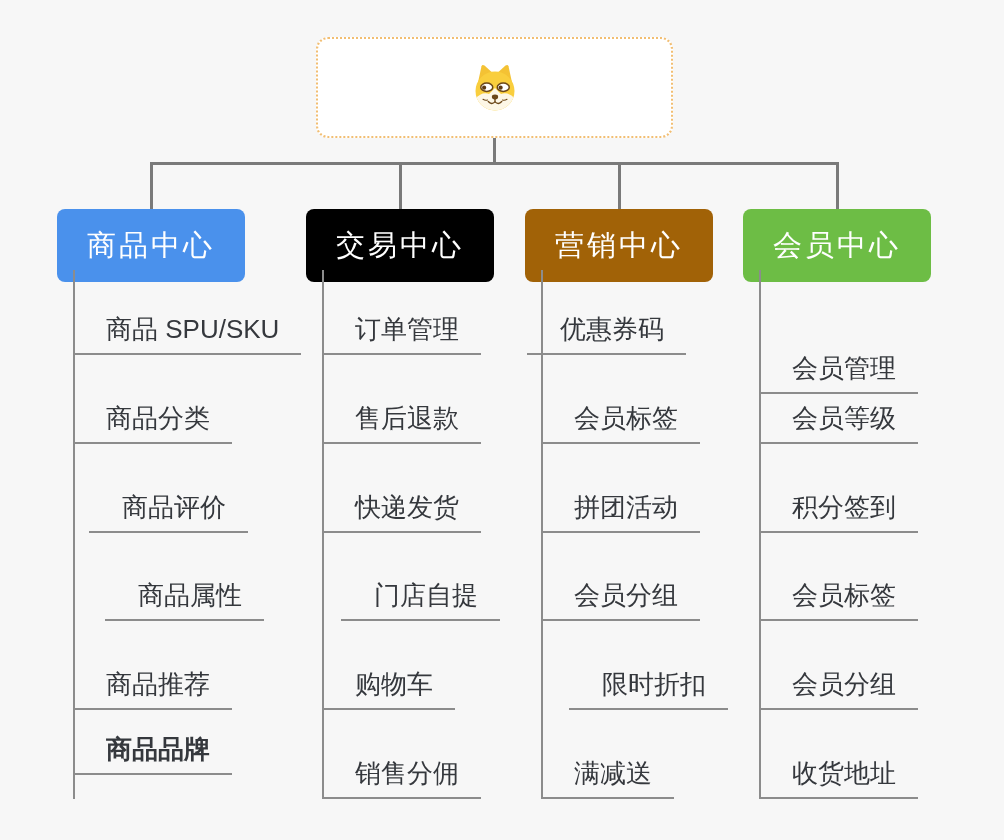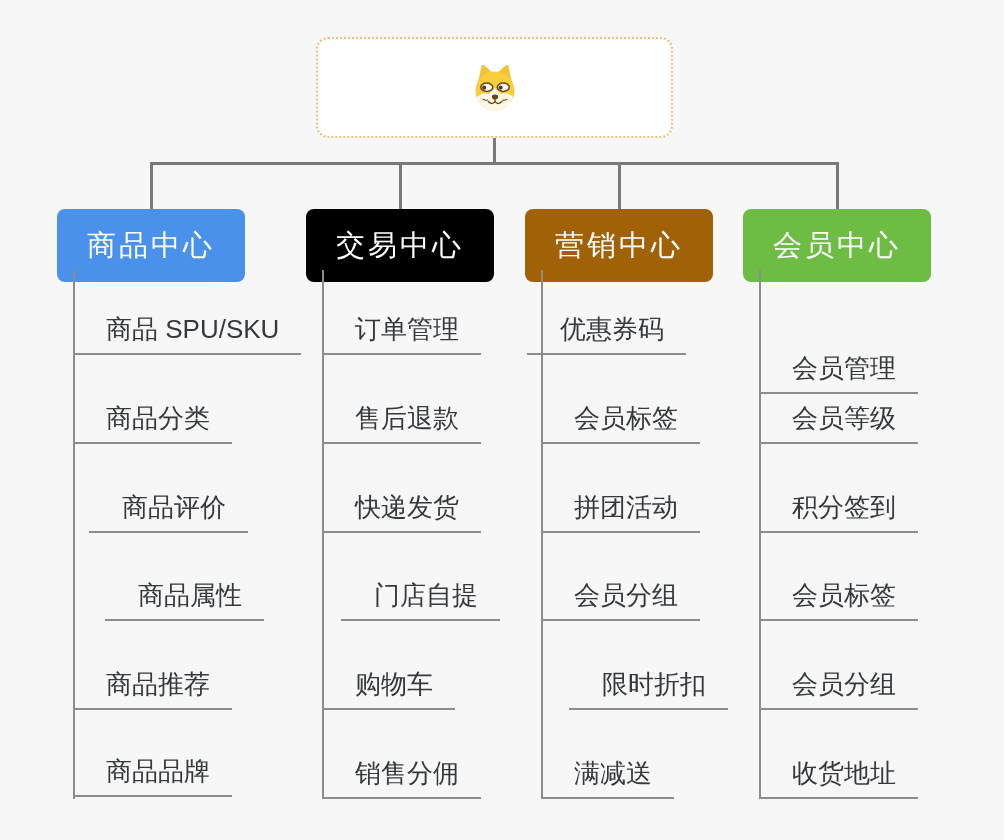--- a/index.html
+++ b/index.html
@@ -94,21 +94,21 @@
       <div class="conn" style="left: 398.5px; top: 162px; width: 3px; height: 47px; background: rgb(122, 122, 122);"></div>
       <div class="conn" style="left: 617.5px; top: 162px; width: 3px; height: 47px; background: rgb(122, 122, 122);"></div>
       <div class="conn" style="left: 835.5px; top: 162px; width: 3px; height: 47px; background: rgb(122, 122, 122);"></div>
       <div class="branch-node" style="left: 57px; background: rgb(74, 145, 236);">商品中心</div>
       <div class="branch-line" style="left: 73px; top: 270px; height: 529px; background: rgb(140, 140, 140);"></div>
       <div class="leaf" style="left: 73px; top: 314px; border-color: rgb(140, 140, 140);">商品 SPU/SKU</div>
       <div class="leaf" style="left: 73px; top: 403px; border-color: rgb(140, 140, 140);">商品分类</div>
       <div class="leaf" style="left: 73px; top: 492px; border-color: rgb(140, 140, 140); margin-left: 16px;">商品评价</div>
       <div class="leaf" style="left: 73px; top: 580px; border-color: rgb(140, 140, 140); margin-left: 32px;">商品属性</div>
       <div class="leaf" style="left: 73px; top: 669px; border-color: rgb(140, 140, 140);">商品推荐</div>
-      <div class="leaf" style="left: 73px; top: 756px; border-color: rgb(140, 140, 140);">商品品牌</div>
+      <div class="leaf" style="left: 73px; top: 734px; border-color: rgb(140, 140, 140); font-weight: bold;">商品品牌</div>
       <div class="branch-node" style="left: 306px; background: #000000;">交易中心</div>
       <div class="branch-line" style="left: 322px; top: 270px; height: 529px; background: rgb(140, 140, 140);"></div>
       <div class="leaf" style="left: 322px; top: 314px; border-color: rgb(140, 140, 140);">订单管理</div>
       <div class="leaf" style="left: 322px; top: 403px; border-color: rgb(140, 140, 140);">售后退款</div>
       <div class="leaf" style="left: 322px; top: 492px; border-color: rgb(140, 140, 140);">快递发货</div>
       <div class="leaf" style="left: 322px; top: 580px; border-color: rgb(140, 140, 140); margin-left: 19px;">门店自提</div>
       <div class="leaf" style="left: 322px; top: 669px; border-color: rgb(140, 140, 140);">购物车</div>
       <div class="leaf" style="left: 322px; top: 758px; border-color: rgb(140, 140, 140);">销售分佣</div>
       <div class="branch-node" style="left: 525px; background: #a16207;">营销中心</div>
       <div class="branch-line" style="left: 541px; top: 270px; height: 529px; background: rgb(140, 140, 140);"></div>

